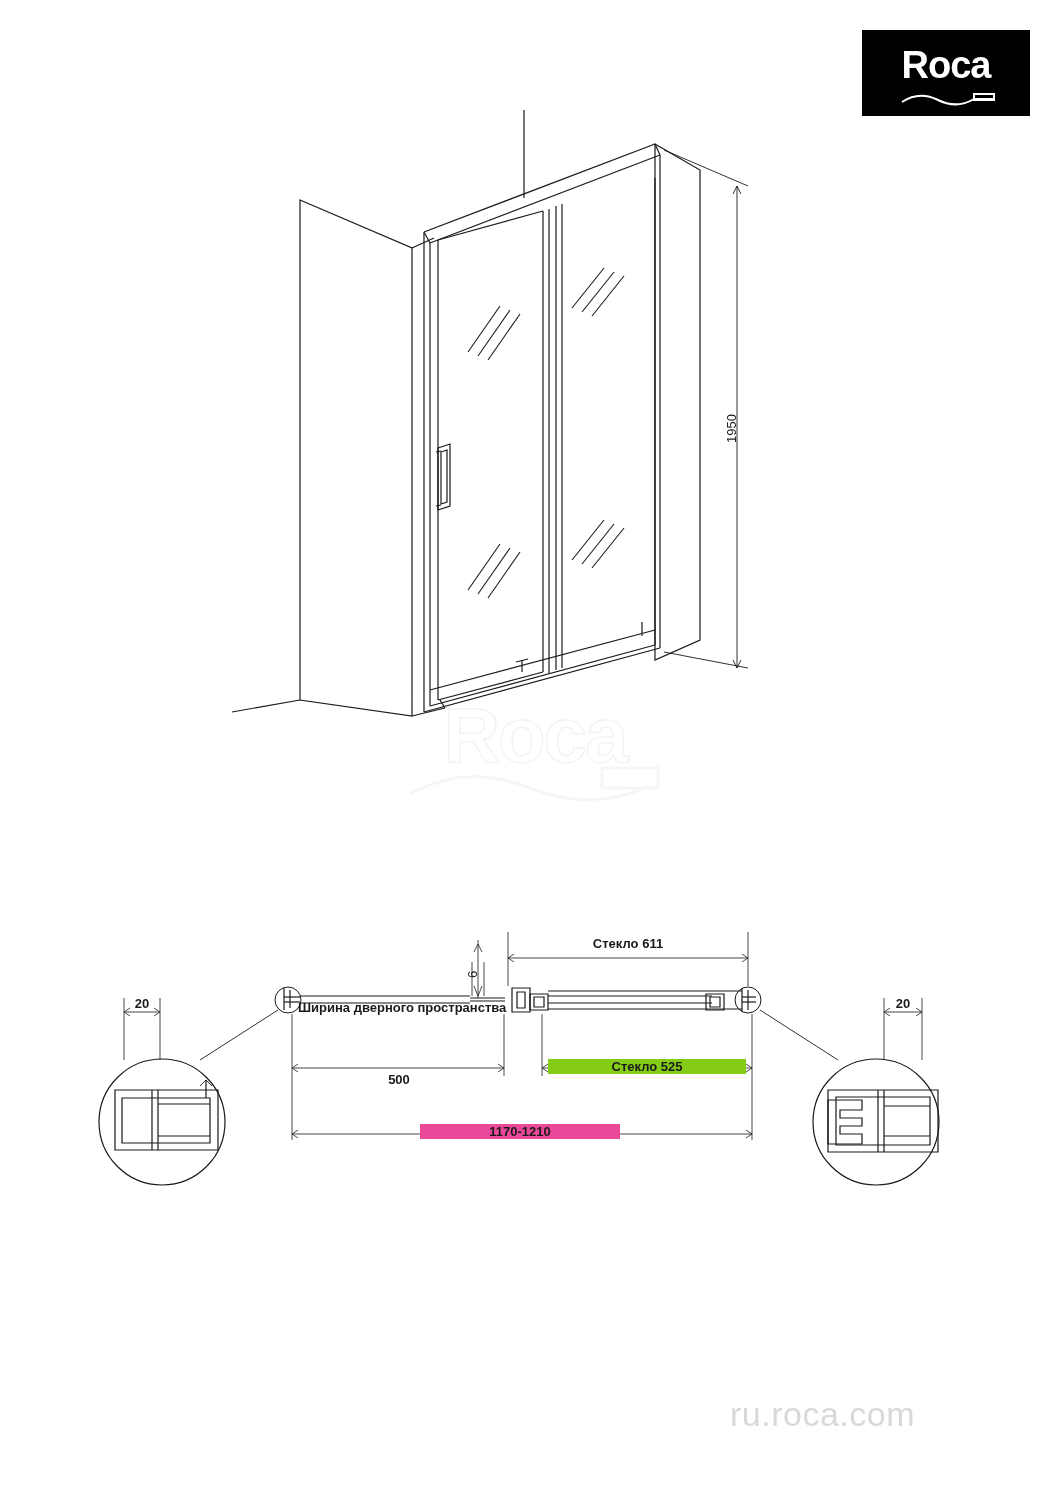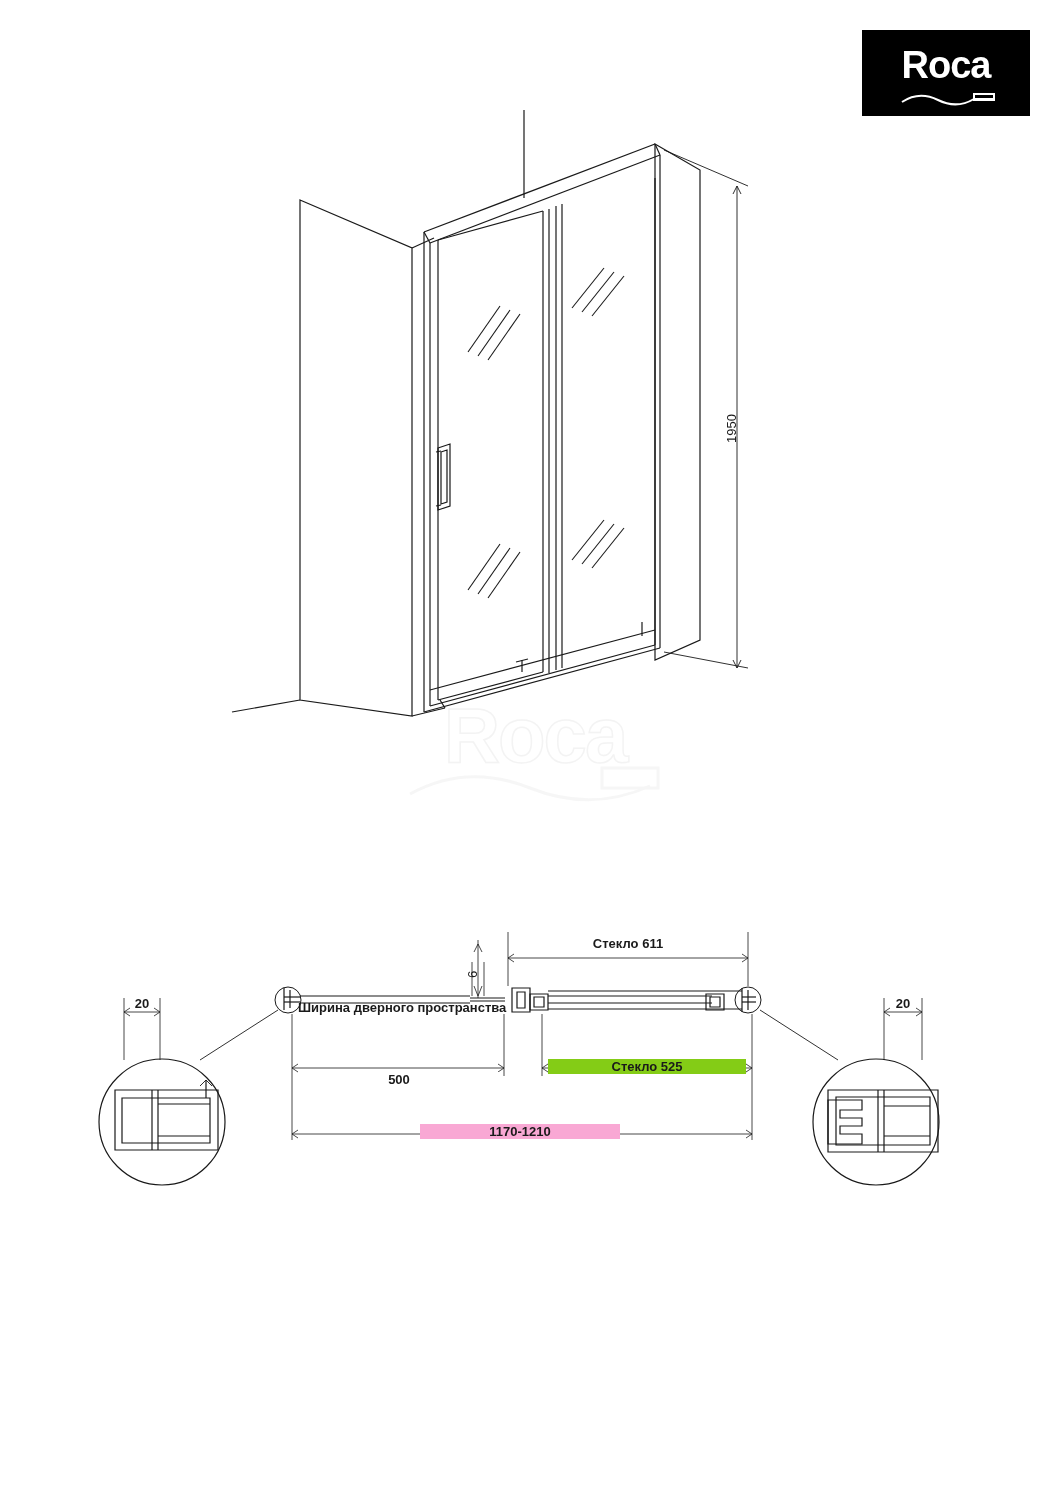--- a/index.html
+++ b/index.html
@@ -116,20 +116,21 @@
   </div>
 
   <div class="wm-center">
     <div class="wm-text">Roca</div>
     <svg viewBox="0 0 330 130" style="position:absolute;left:0;top:0;width:330px;height:130px;">
       <path d="M40,104 C80,82 120,82 160,98 C200,114 240,114 280,96" fill="none" stroke="#e2e2e2" stroke-width="3"></path>
       <rect x="232" y="78" width="56" height="20" fill="none" stroke="#e2e2e2" stroke-width="3"></rect>
     </svg>
   </div>
 
+  <div class="wm-url">ru.roca.com</div>
 
   <svg class="layer" viewBox="0 0 1060 1500">
     <g fill="none" stroke="#1a1a1a" stroke-width="1.2" stroke-linejoin="miter" stroke-linecap="butt">
 
       <g>
         <path d="M300,200 L412,248 L412,716 L300,700 Z"></path>
         <path d="M300,700 L232,712"></path>
         <path d="M412,716 L445,708"></path>
       </g>
 
@@ -330,18 +331,18 @@
 
   <div class="lbl center" style="left:528px; top:936px; width:200px;">Стекло 611</div>
 
   <div class="lbl rot" style="left:465px; top:978px;">6</div>
 
   <div class="lbl center" style="left:298px; top:1000px; width:202px;">Ширина дверного пространства</div>
   <div class="lbl center" style="left:298px; top:1064px; width:202px; background:#ffffff;margin-top:8px;">500</div>
 
   <div class="lbl center" style="left:548px; top:1059px; width:198px; background:#84cc16;">Стекло 525</div>
 
-  <div class="lbl center" style="left:420px; top:1124px; width:200px; background:#f9a8d4;">1170-1210</div>
+  <div class="lbl center" style="left:420px; top:1124px; width:200px; background:#ec4899;">1170-1210</div>
 
   <div class="lbl center" style="left:122px; top:996px; width:40px;">20</div>
   <div class="lbl center" style="left:883px; top:996px; width:40px;">20</div>
 
 </div>
 
 </body></html>

